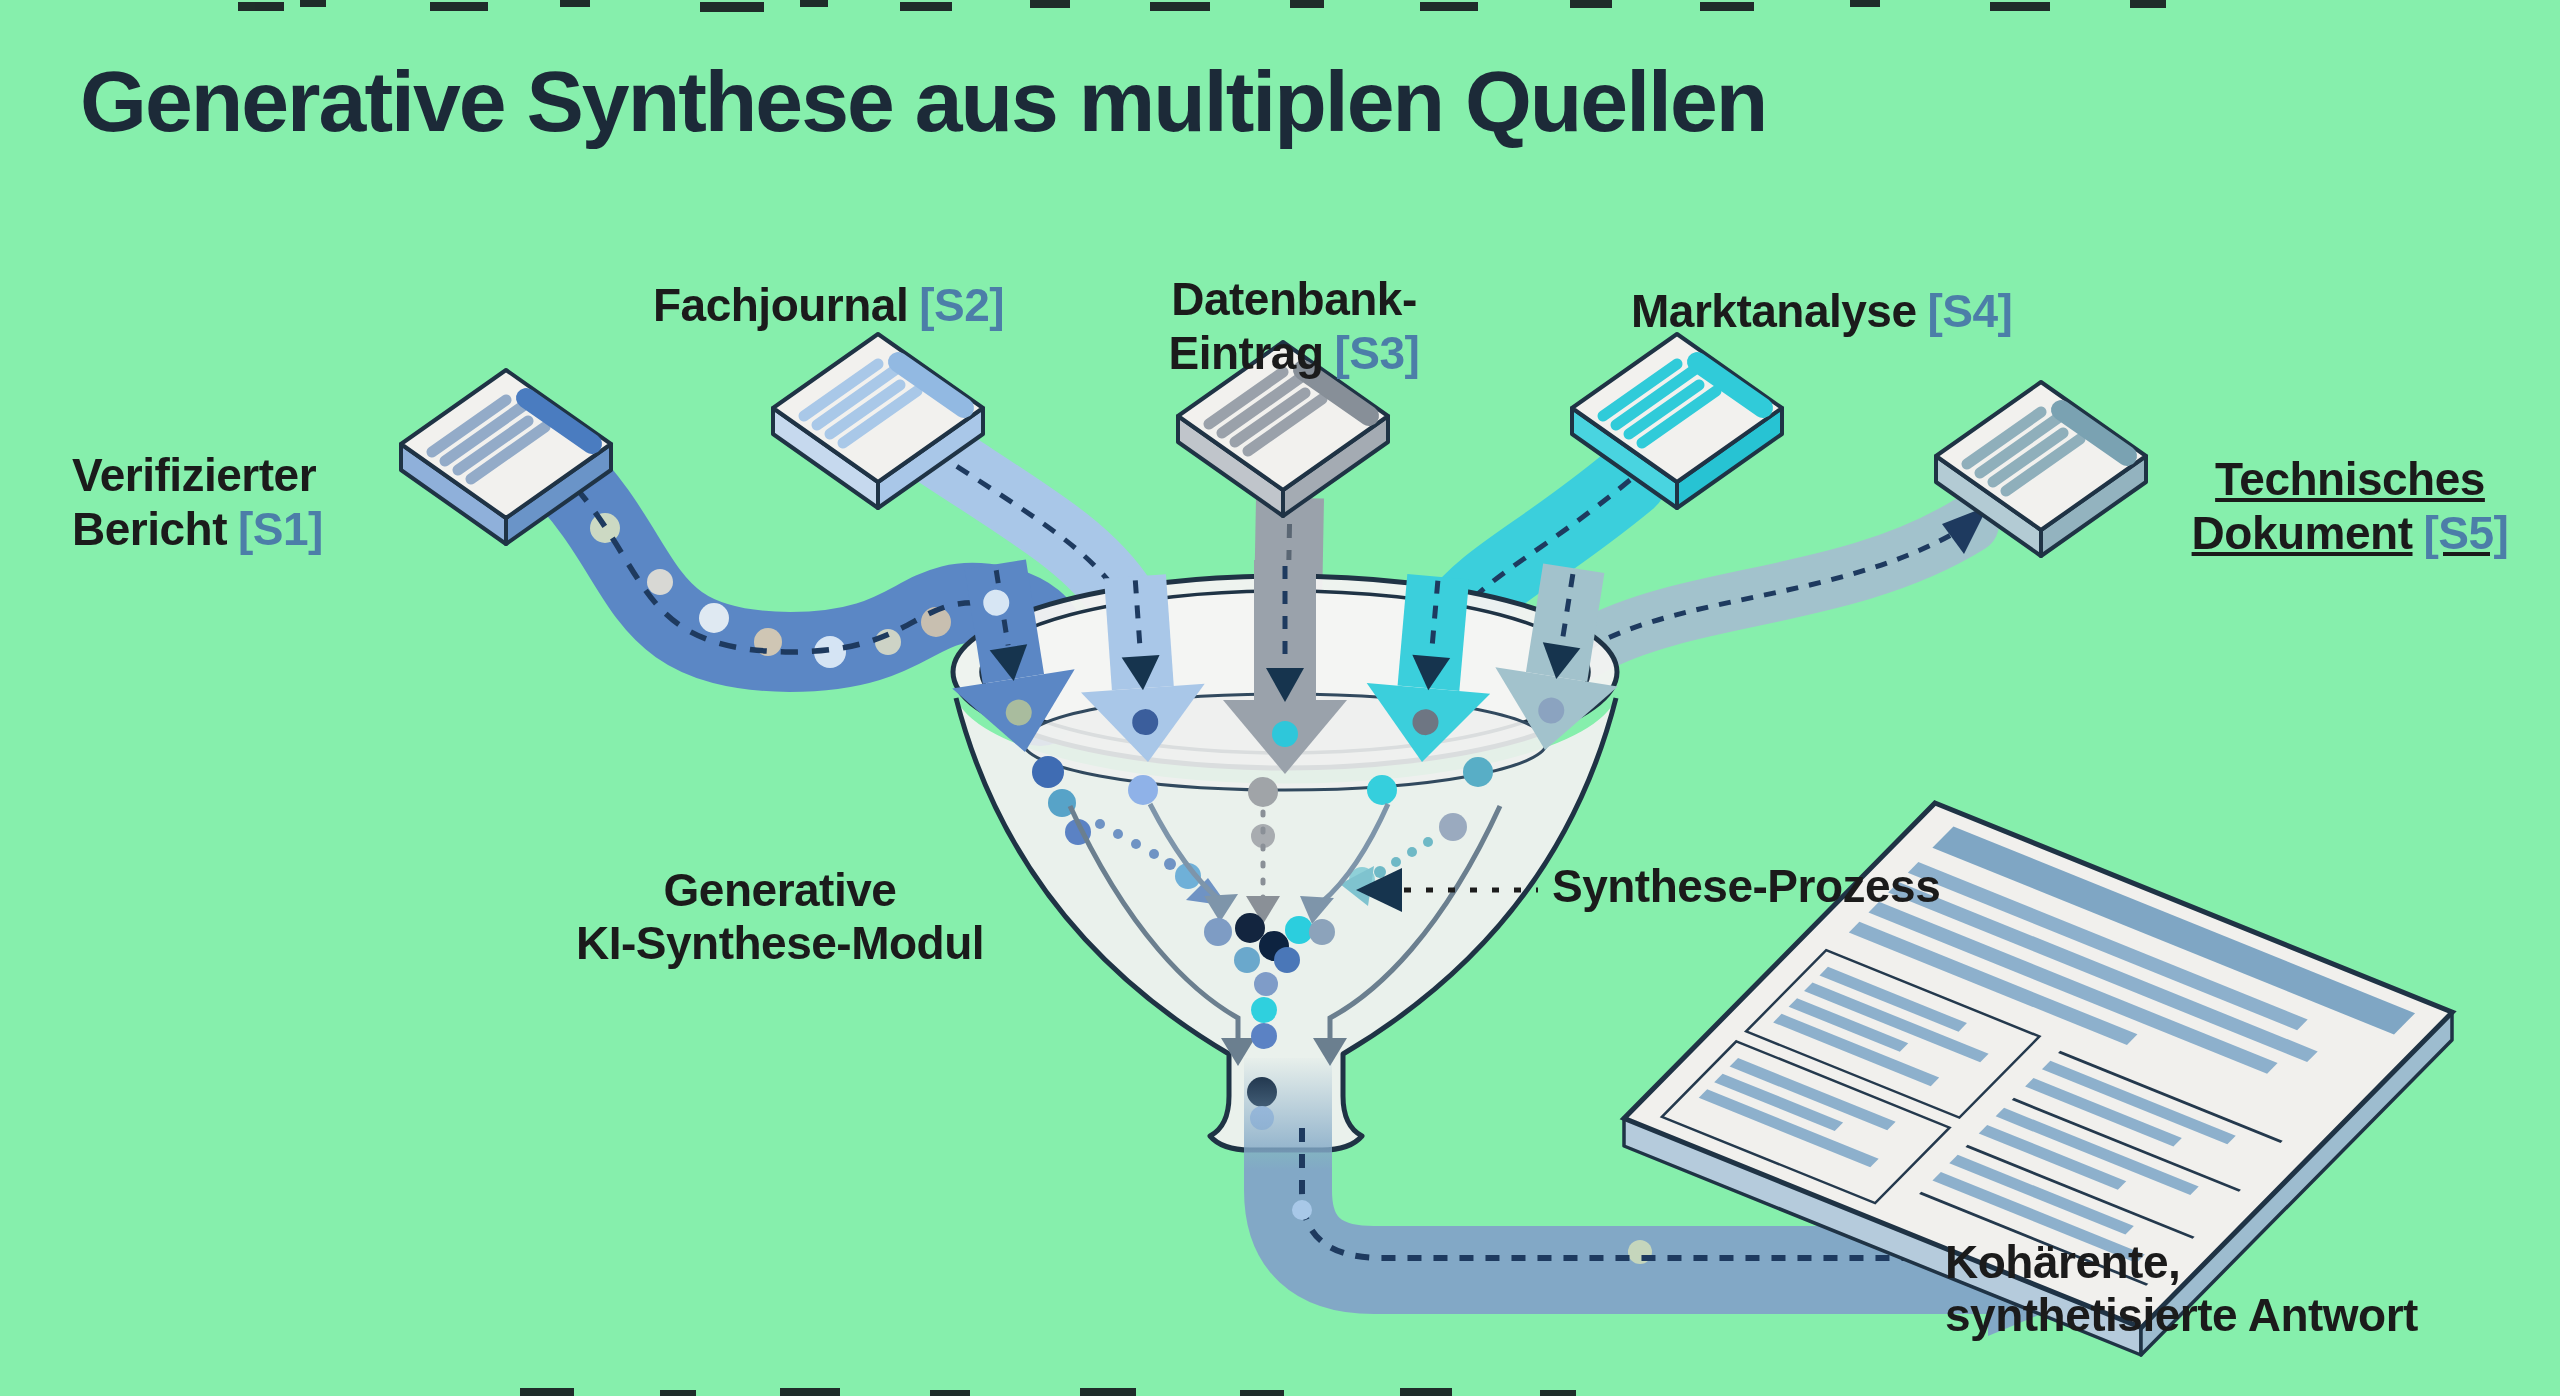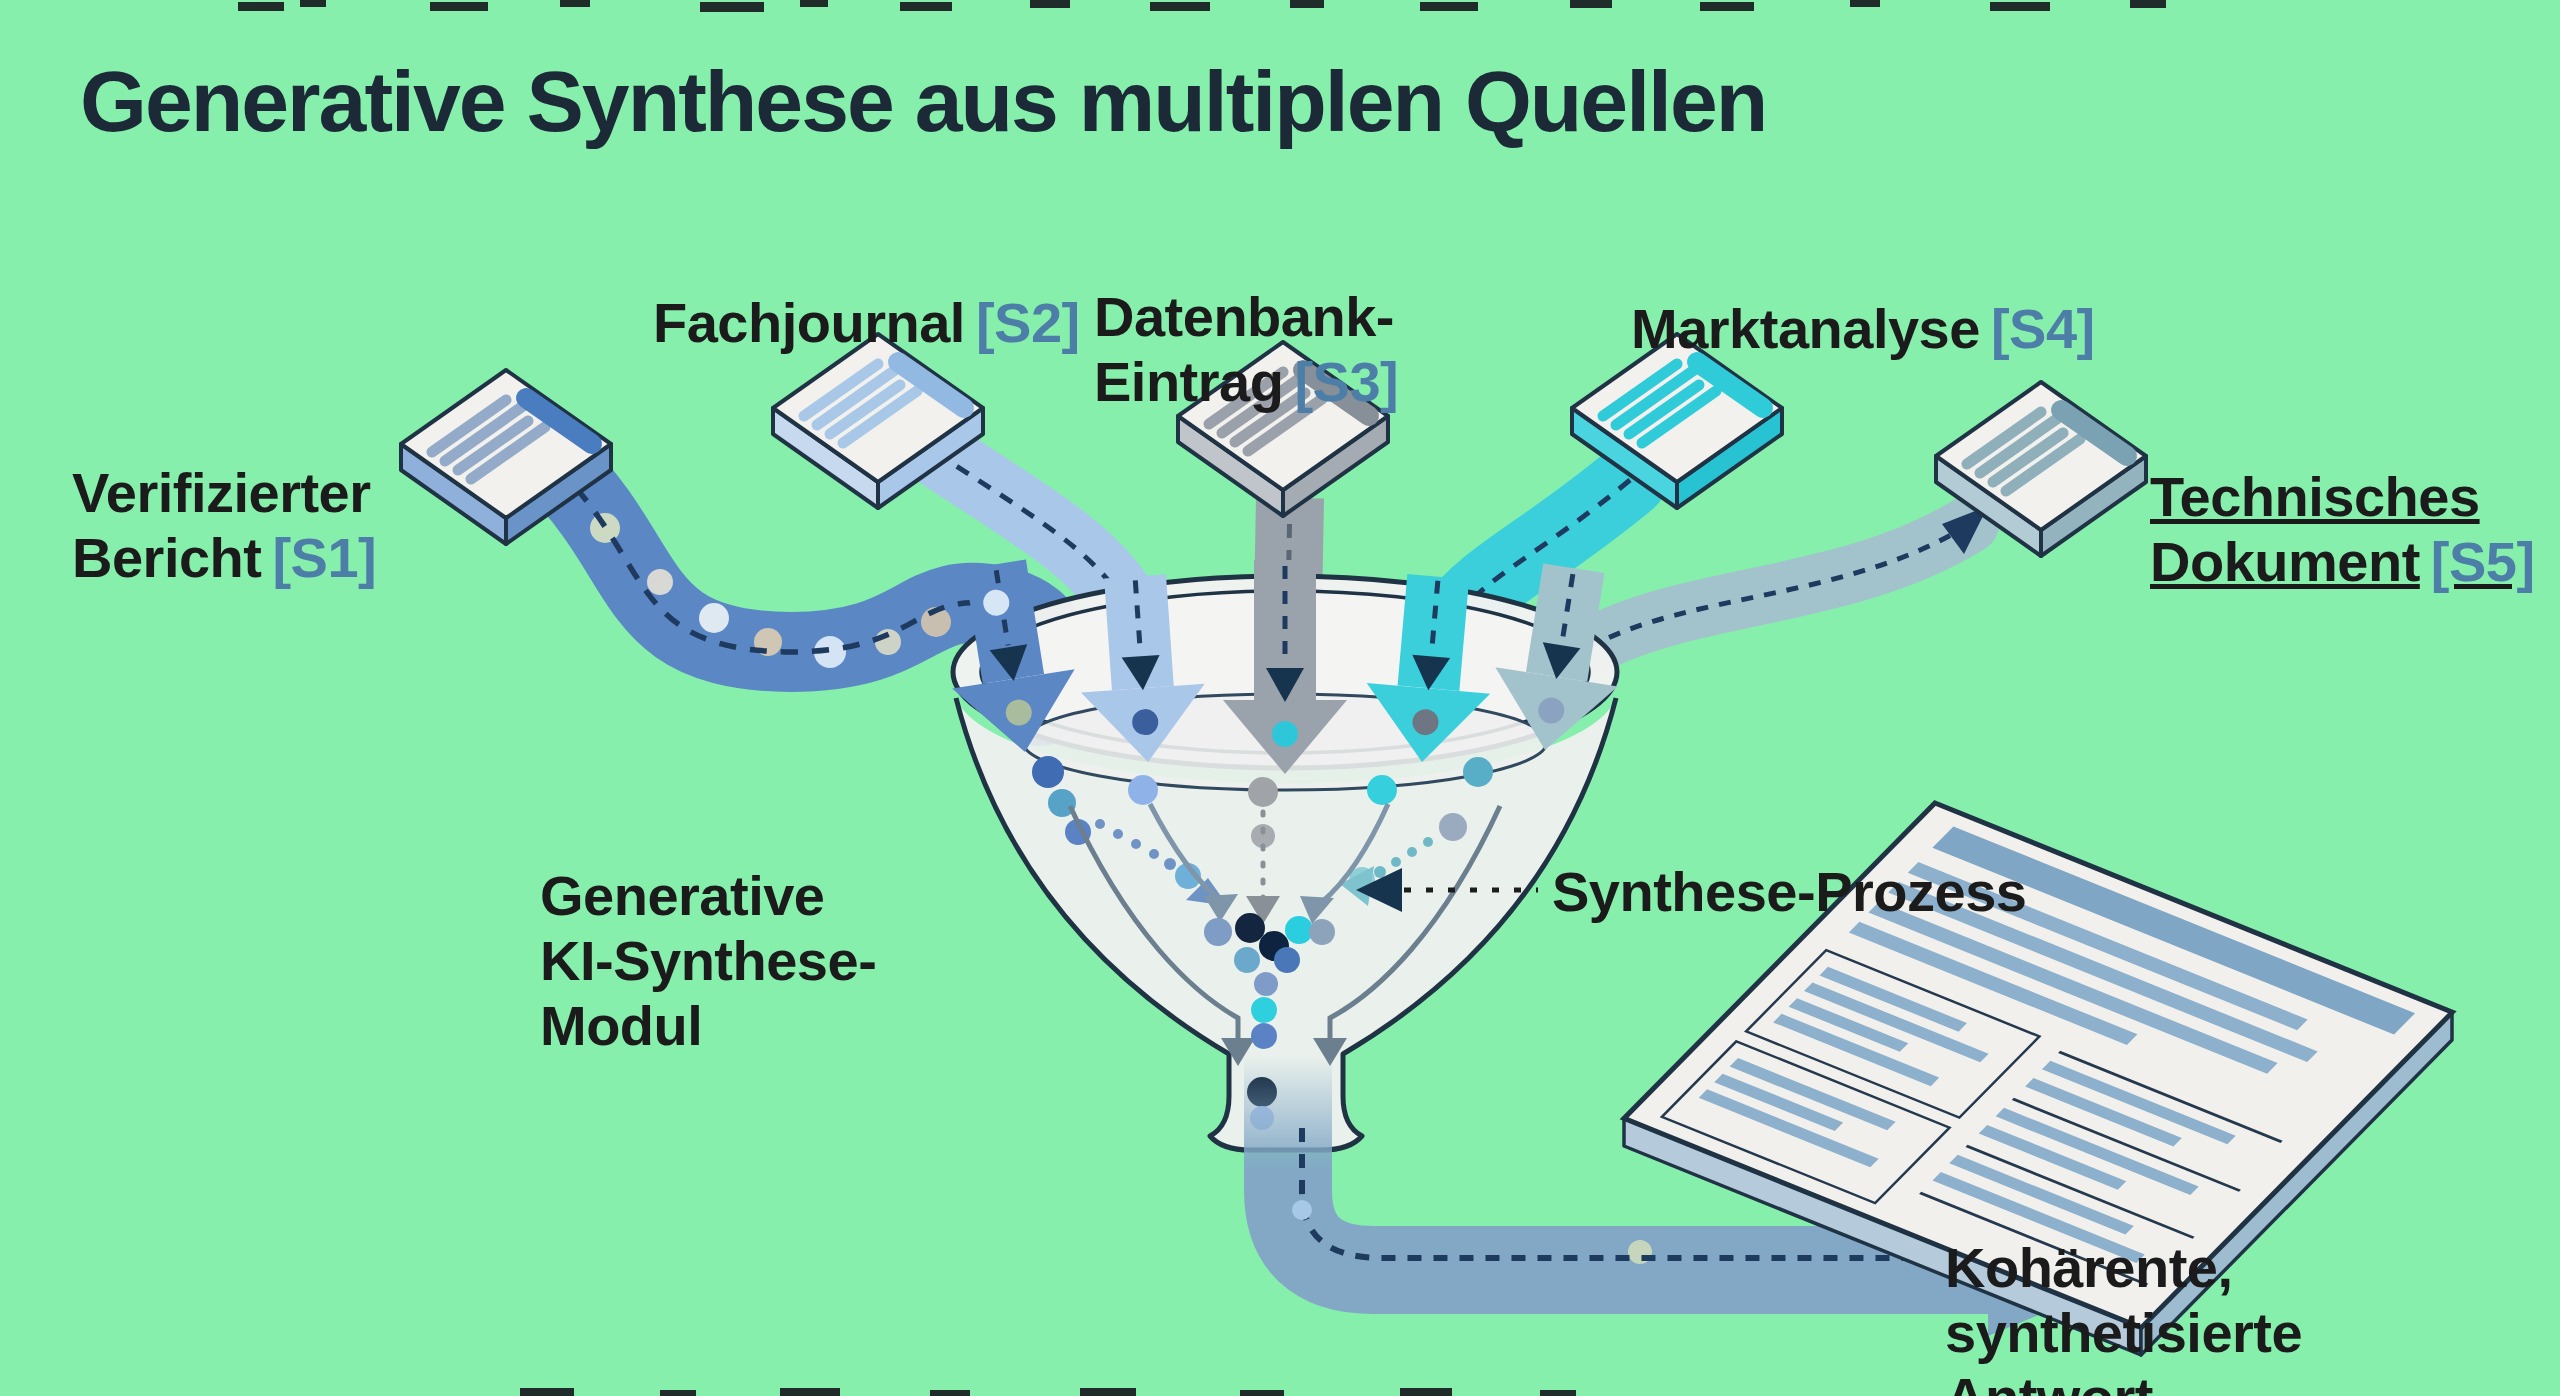--- a/index.html
+++ b/index.html
@@ -2,24 +2,24 @@
 <html style="--c-s1: #5b87c5; --c-s2: #a9c7e8; --c-s3: #9aa2ab; --c-s4: #3bcfdc; --c-s5: #a2c2cc; --c-ref: #4c7ea8; --c-ink: #1f3345; --c-flowline: #1e3a5f; --c-band: #82a8c6; --c-docbar: #7fa6c4; --c-title_ink: #1c2a38; --c-bg: #faf9f6;"><head>
 <meta charset="utf-8">
 <style>
   html,body{margin:0;padding:0;width:2560px;height:1396px;overflow:hidden;
     font-family:"Liberation Sans",sans-serif;}
   body{background:#faf9f6;}
   #canvas{position:relative;width:2560px;height:1396px;background:#86efac;}
   svg.diagram{position:absolute;left:0;top:0;}
   .title{position:absolute;left:80px;top:52px;font-size:86px;font-weight:bold;
     letter-spacing:-2px;color:#1c2a38;white-space:nowrap;}
-  .label{position:absolute;font-size:56px;font-weight:bold;line-height:1.16;
+  .label{position:absolute;font-size:46px;font-weight:bold;line-height:1.16;
     color:#1b1b1b;white-space:pre-line;letter-spacing:-0.5px;}
   .src-ref{color:var(--c-ref);margin-left:11px;}
-  .center{}
+  .center{text-align:center;}
   .right{text-align:left;}
 </style>
 </head>
 <body>
 
 <div id="canvas">
 
 <svg class="diagram" width="2560" height="1396" viewBox="0 0 2560 1396">
   <defs>
     <linearGradient id="bandFade" x1="0" y1="1055" x2="0" y2="1170" gradientUnits="userSpaceOnUse">

